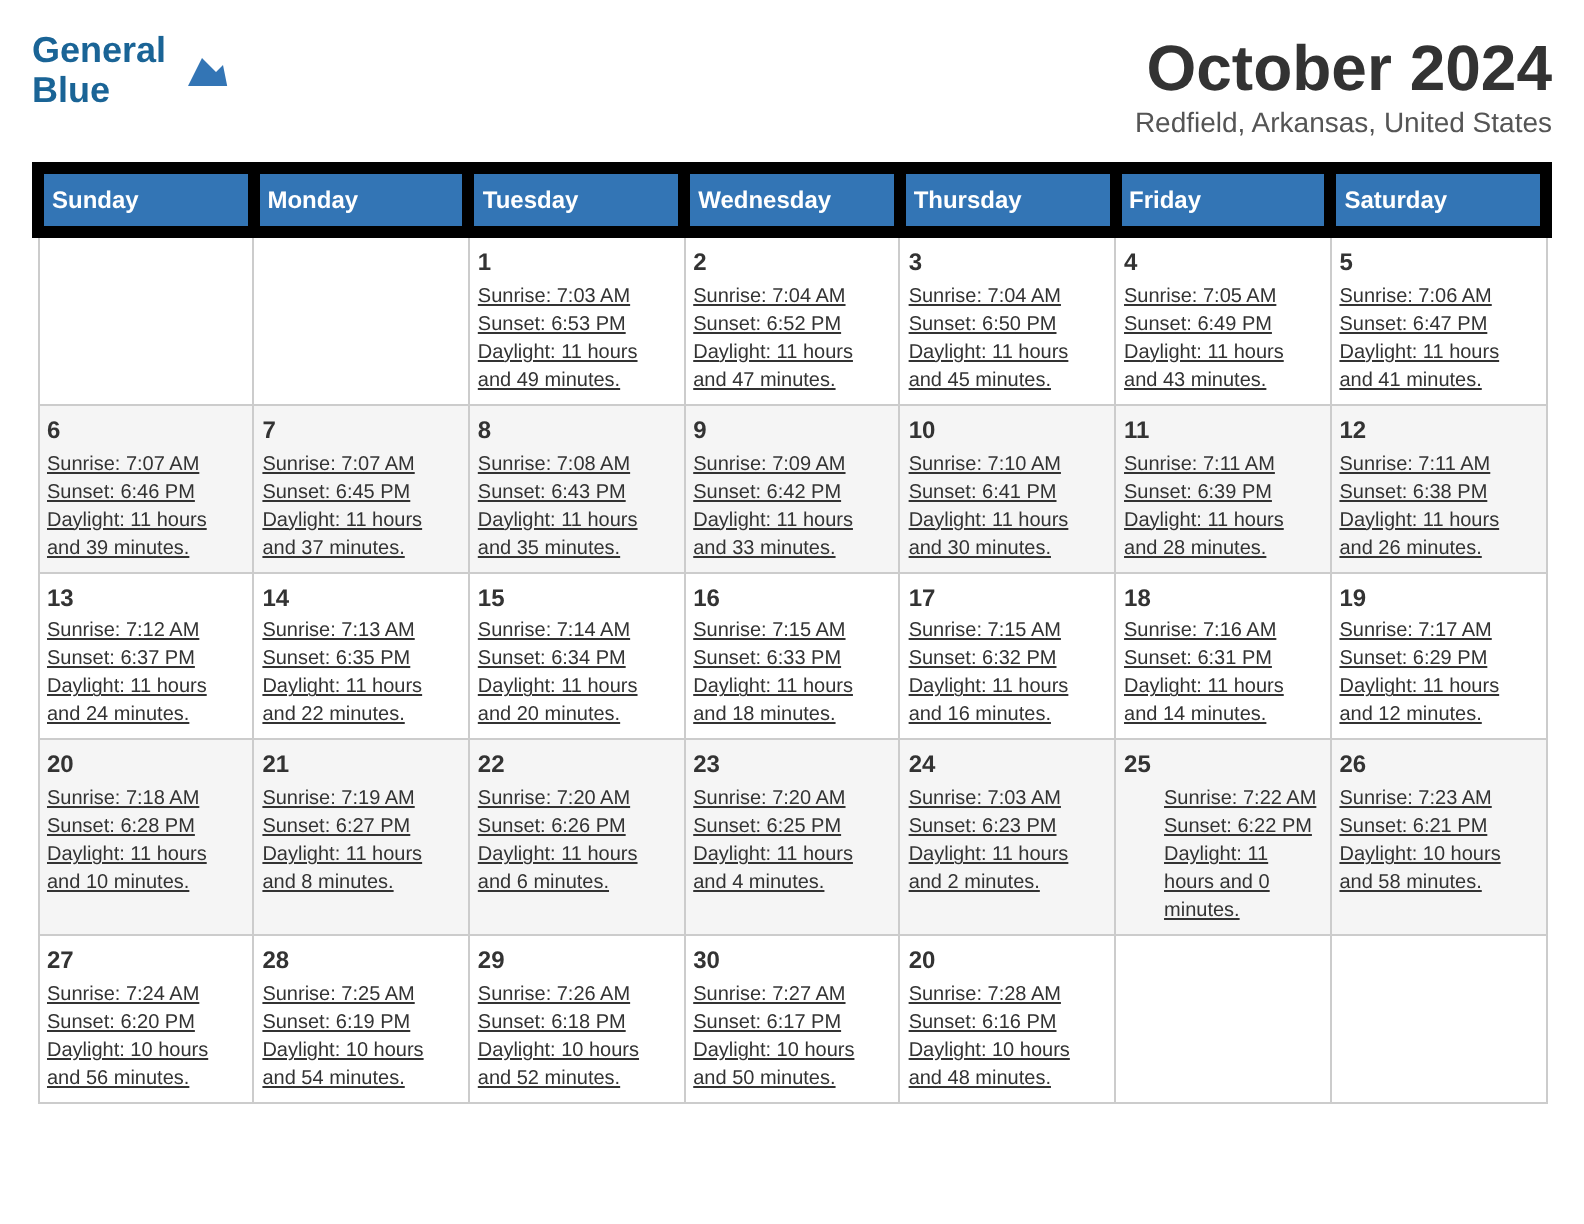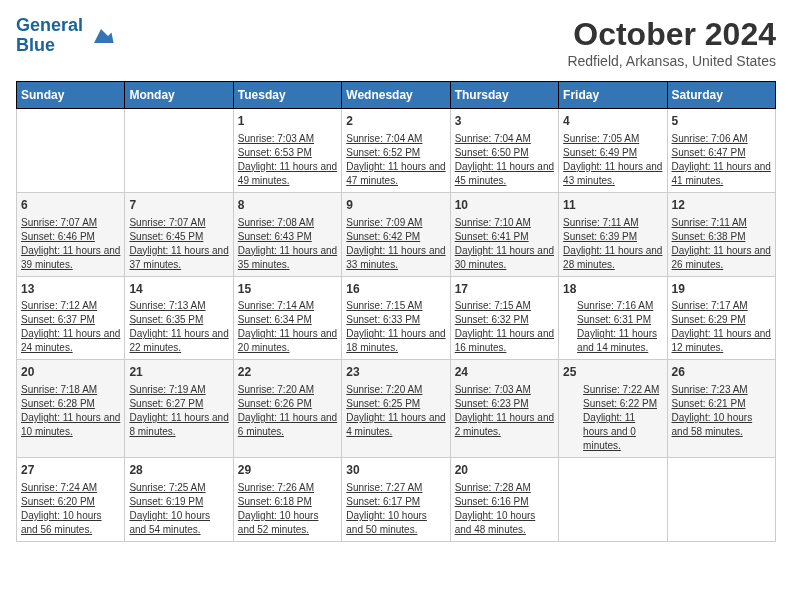--- a/index.html
+++ b/index.html
@@ -53,21 +53,21 @@
       border-collapse: collapse;
       font-size: 11px;
     }
     thead tr th {
       background: #3375b5;
       color: #fff;
       padding: 6px 4px;
       text-align: left;
       font-size: 12px;
       font-weight: bold;
-      border: 1px solid #000000;
+      border: 6px solid #000000;
     }
     tbody tr td {
       border: 1px solid #ccc;
       vertical-align: top;
       padding: 4px;
       min-height: 70px;
       width: 14.28%;
       color: #333;
       line-height: 1.4;
     }
@@ -228,21 +228,21 @@
 Daylight: 11 hours and 18 minutes.</div>
         </td>
         <td>
           <div class="day-num">17</div>
           <div class="day-detail" style="white-space: pre-line;">Sunrise: 7:15 AM
 Sunset: 6:32 PM
 Daylight: 11 hours and 16 minutes.</div>
         </td>
         <td>
           <div class="day-num">18</div>
-          <div class="day-detail" style="white-space: pre-line; margin-left: 14px;">Sunrise: 7:16 AM
+          <div class="day-detail" style="white-space: pre-line;">Sunrise: 7:16 AM
 Sunset: 6:31 PM
 Daylight: 11 hours and 14 minutes.</div>
         </td>
         <td>
           <div class="day-num">19</div>
           <div class="day-detail" style="white-space: pre-line;">Sunrise: 7:17 AM
 Sunset: 6:29 PM
 Daylight: 11 hours and 12 minutes.</div>
         </td>
       </tr>

